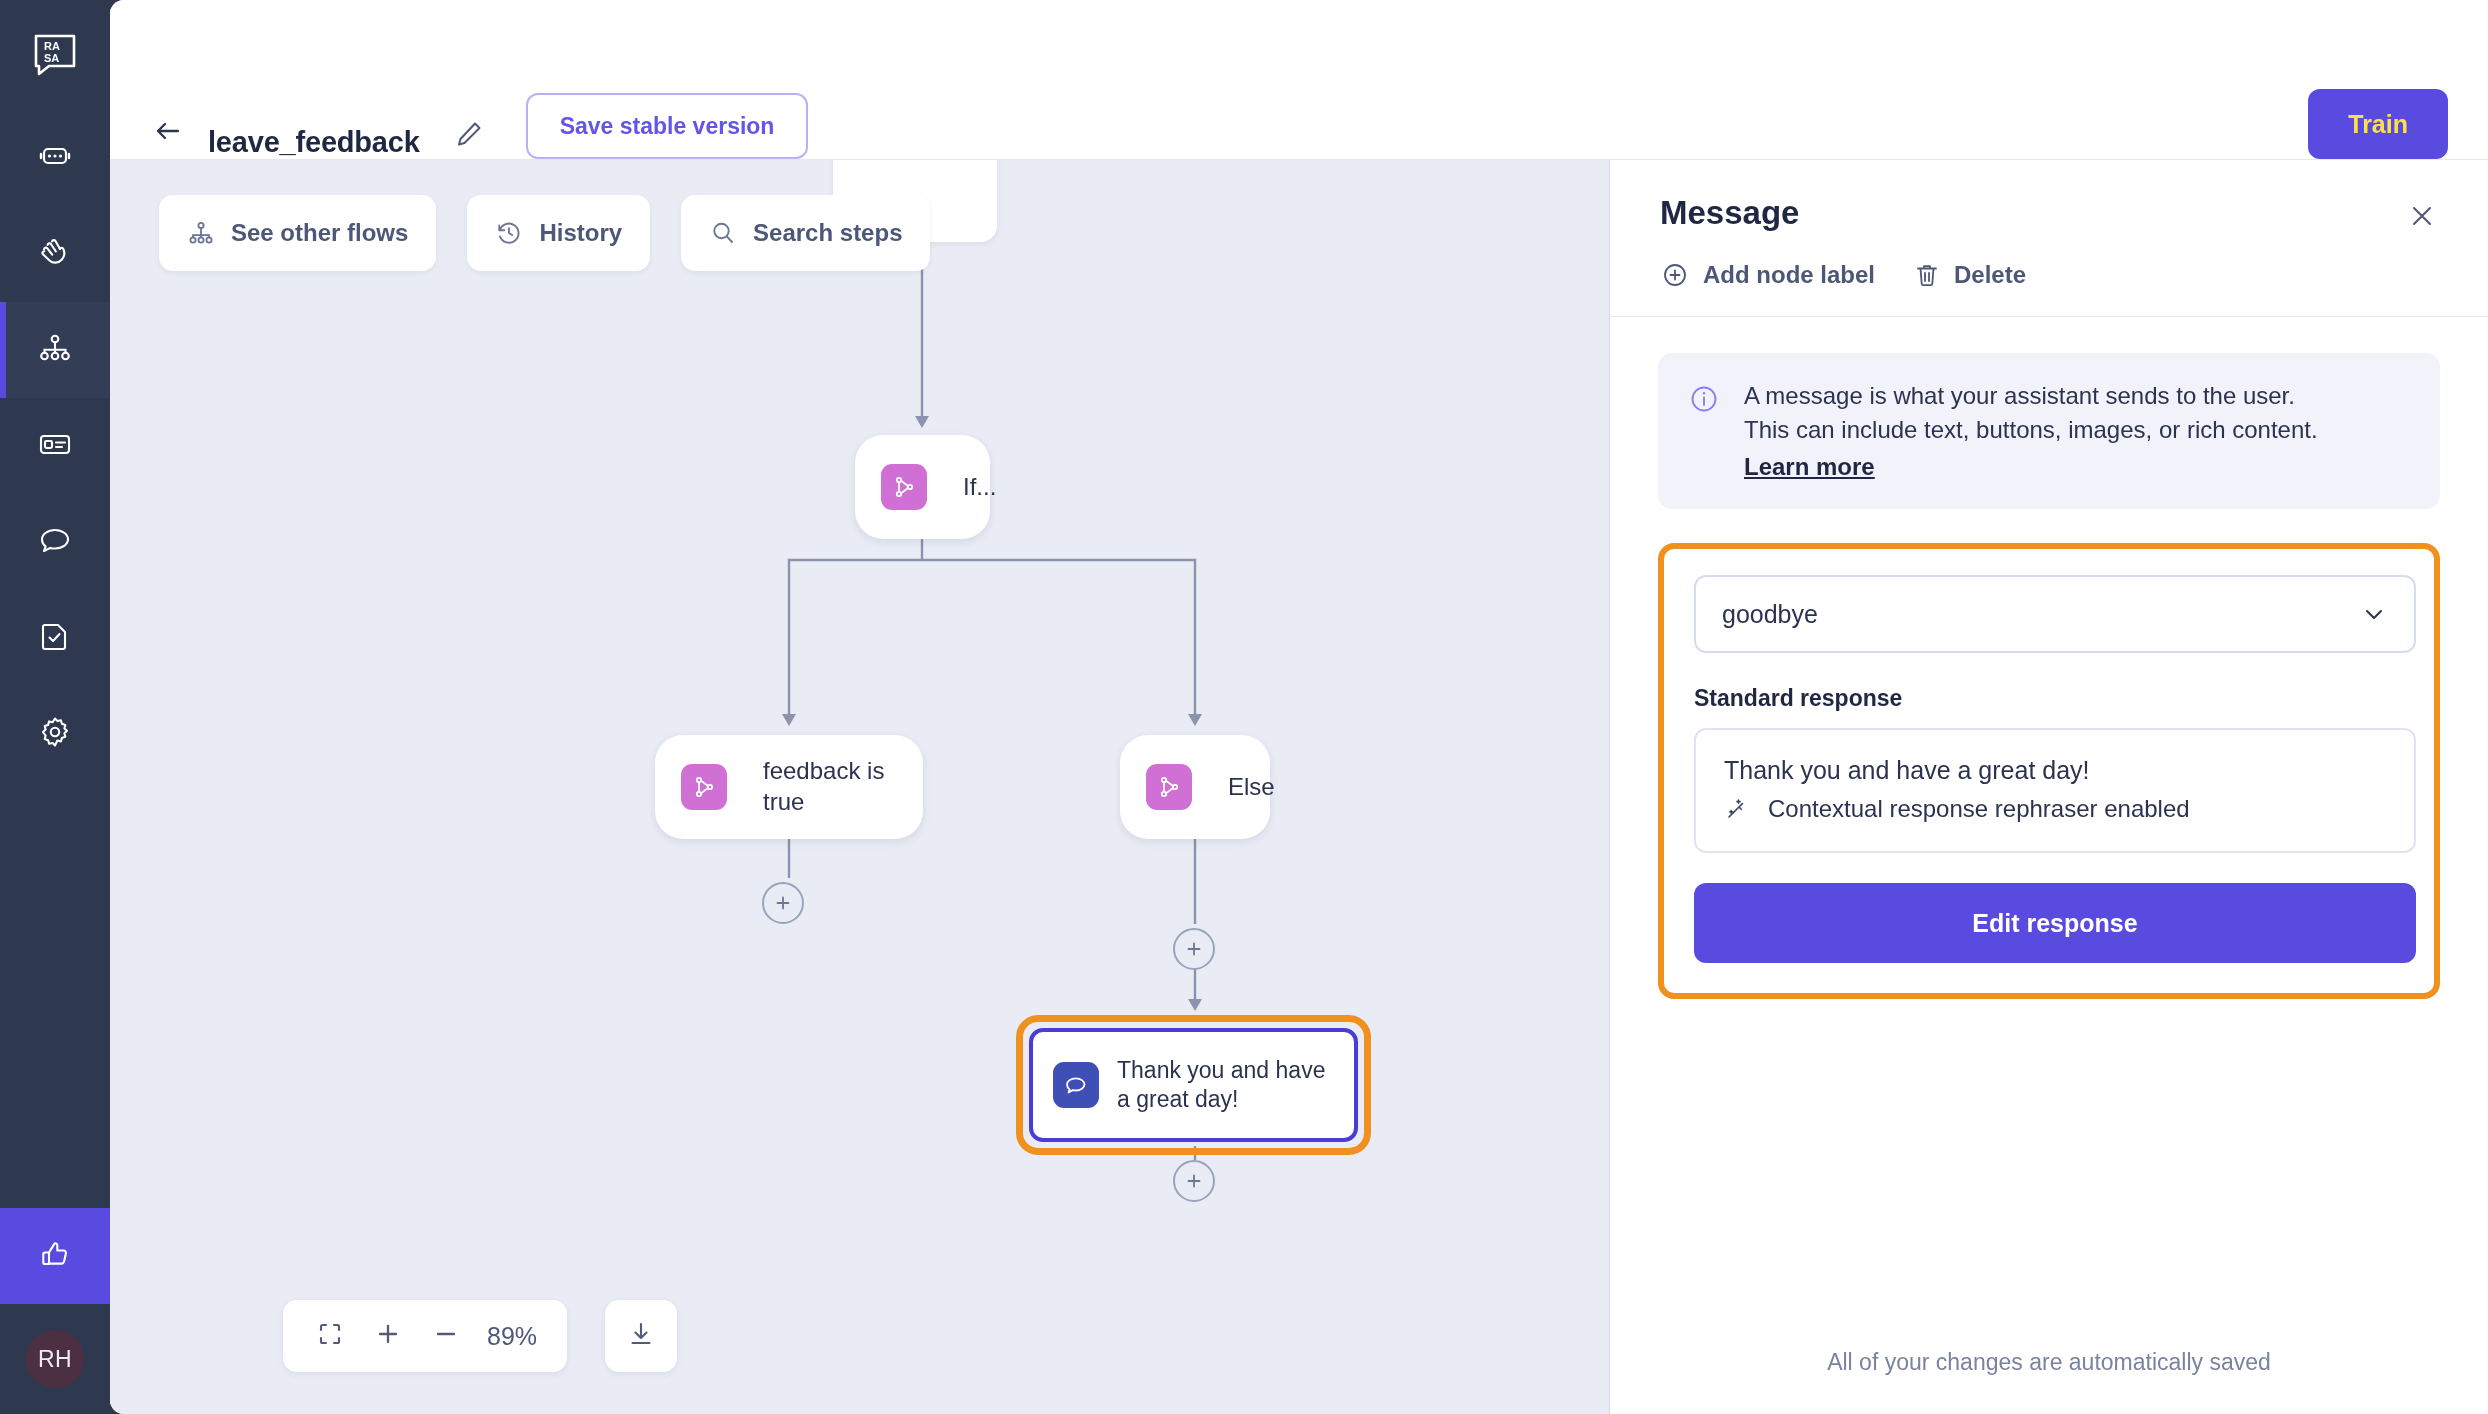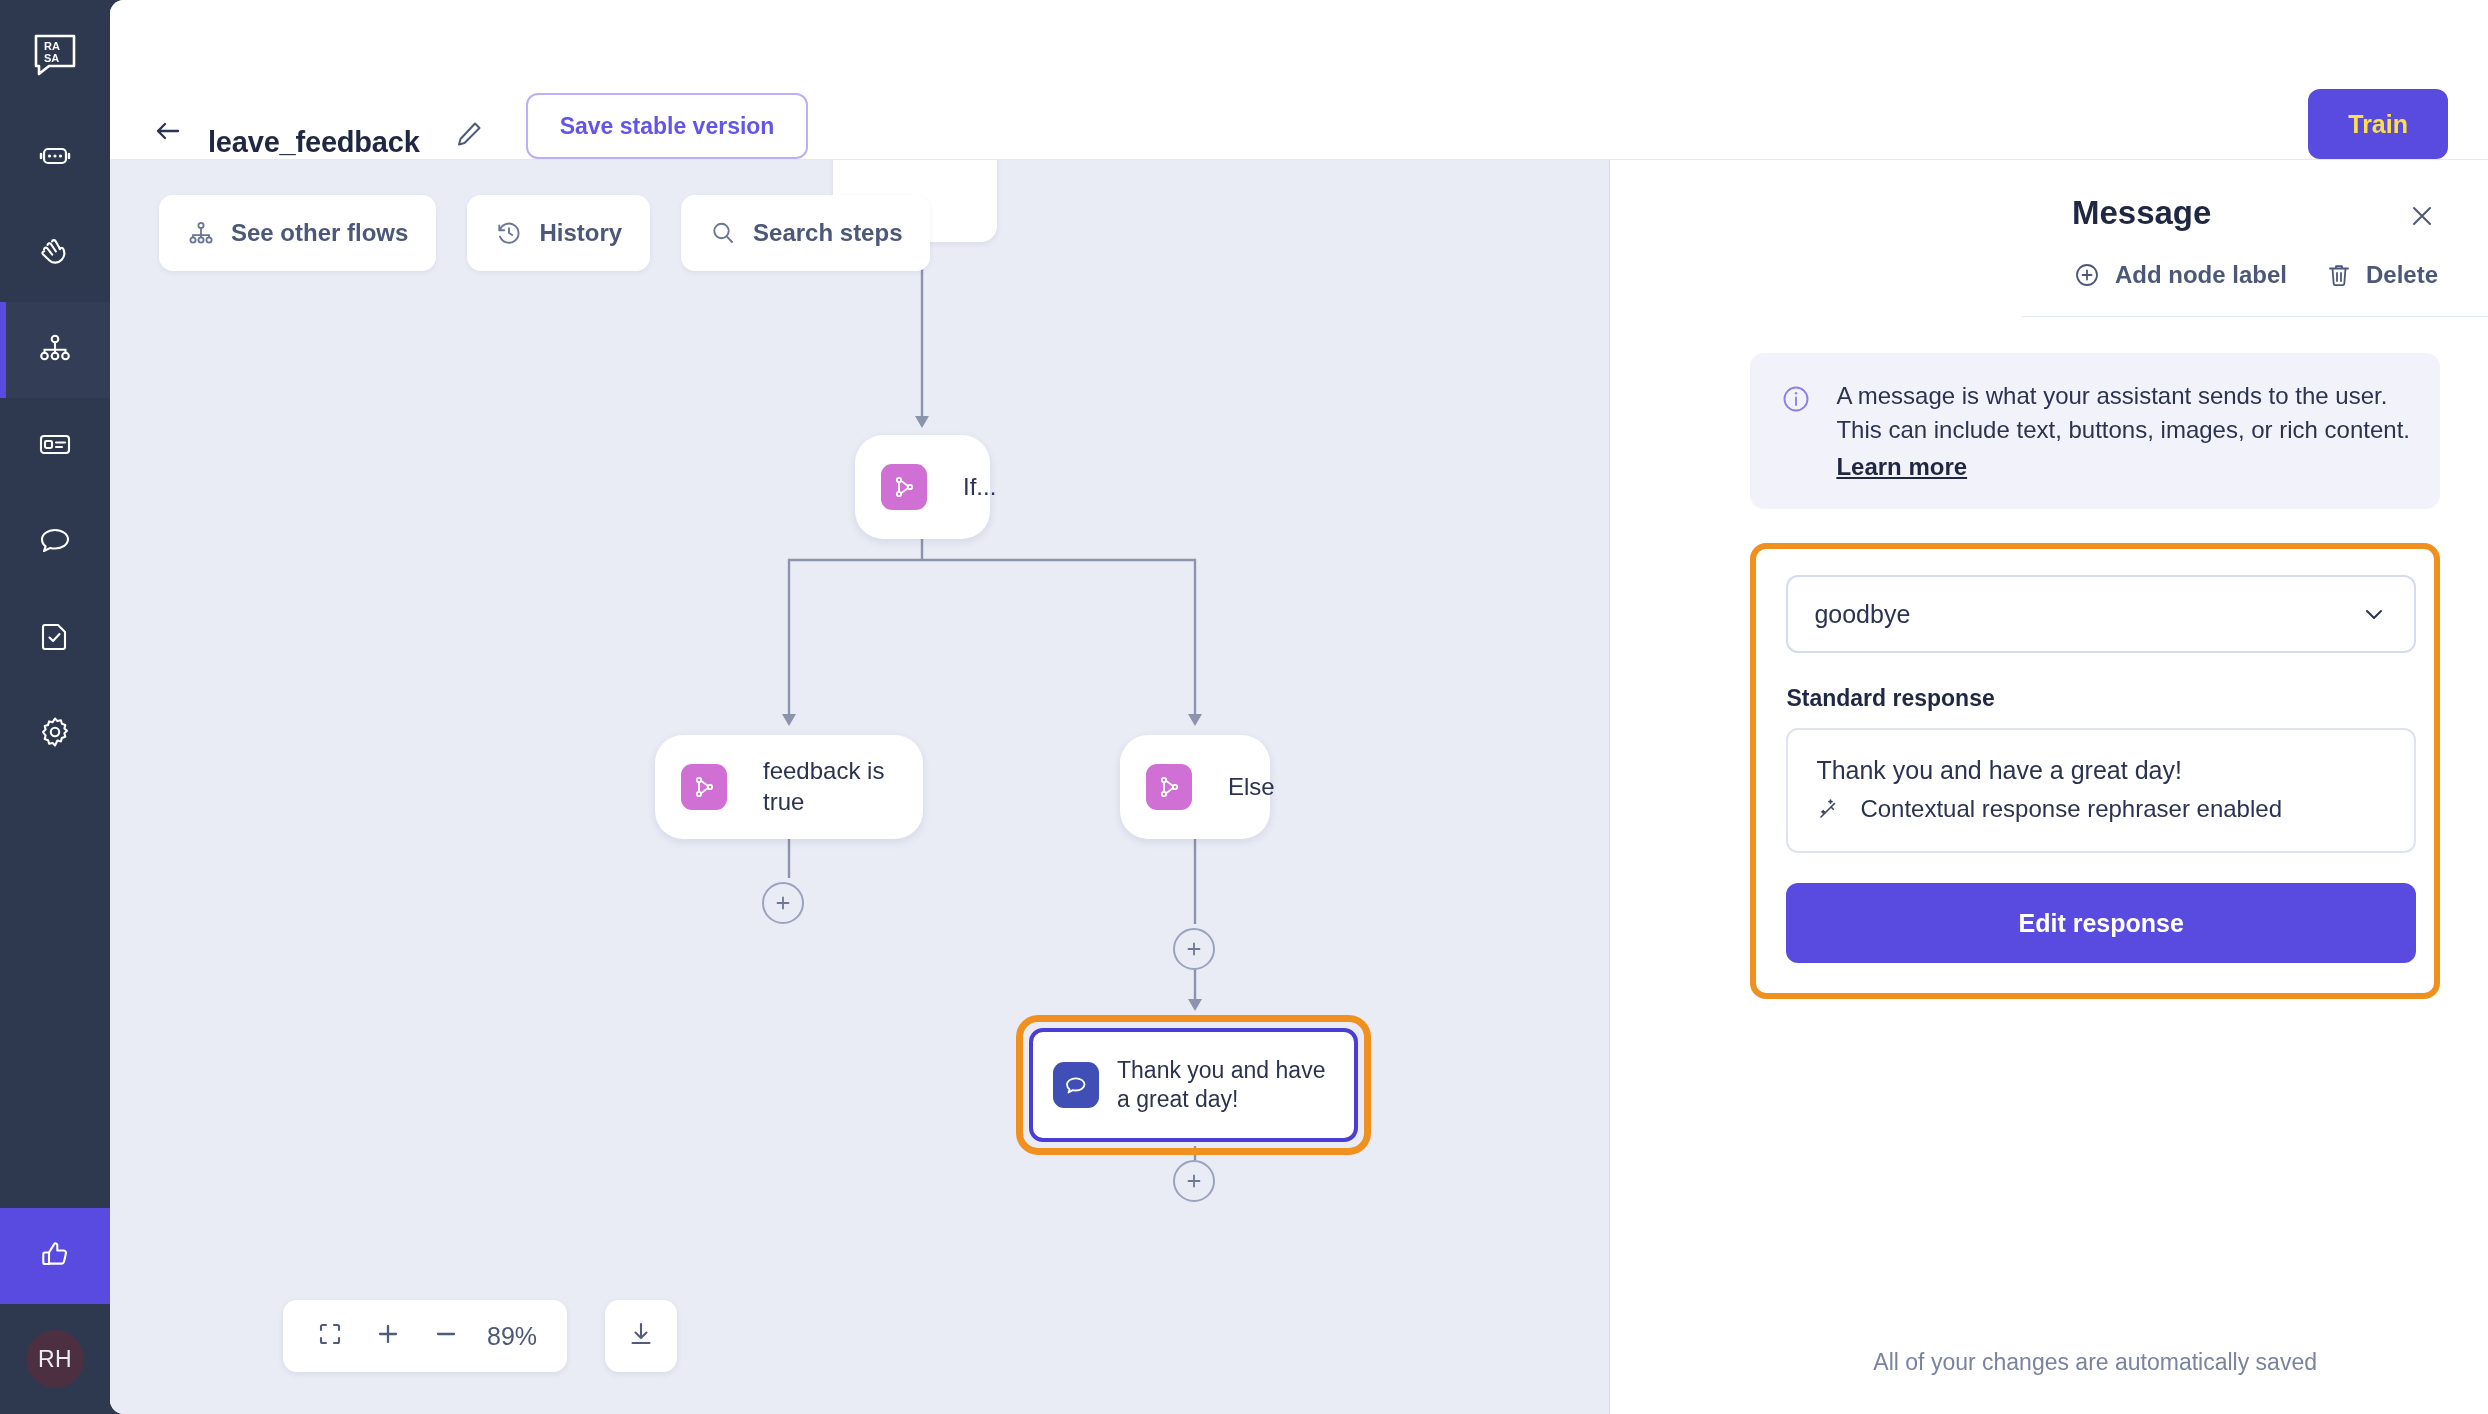--- a/index.html
+++ b/index.html
@@ -188,21 +188,20 @@
     width: 72px; height: 72px; background: #fff; border-radius: 14px;
     display:flex; align-items:center; justify-content:center;
     color:#515b7c; box-shadow: 0 2px 6px rgba(40,50,80,.09);
   }
 
   
   .panel {
     flex: 0 0 878px; width: 878px;
     background: #fff; display: flex; flex-direction: column;
     position: relative;
-    align-items: flex-end;
   }
   .panel-head {
     padding: 34px 50px 26px 50px;
     border-bottom: 1px solid #e2e6f0;
     position: relative;
   }
   .panel-title { font-size: 33px; font-weight: 700; color: #1f2742; }
   .panel-close {
     position: absolute; right: 44px; top: 36px;
     width: 44px; height: 44px; display:flex; align-items:center; justify-content:center;

